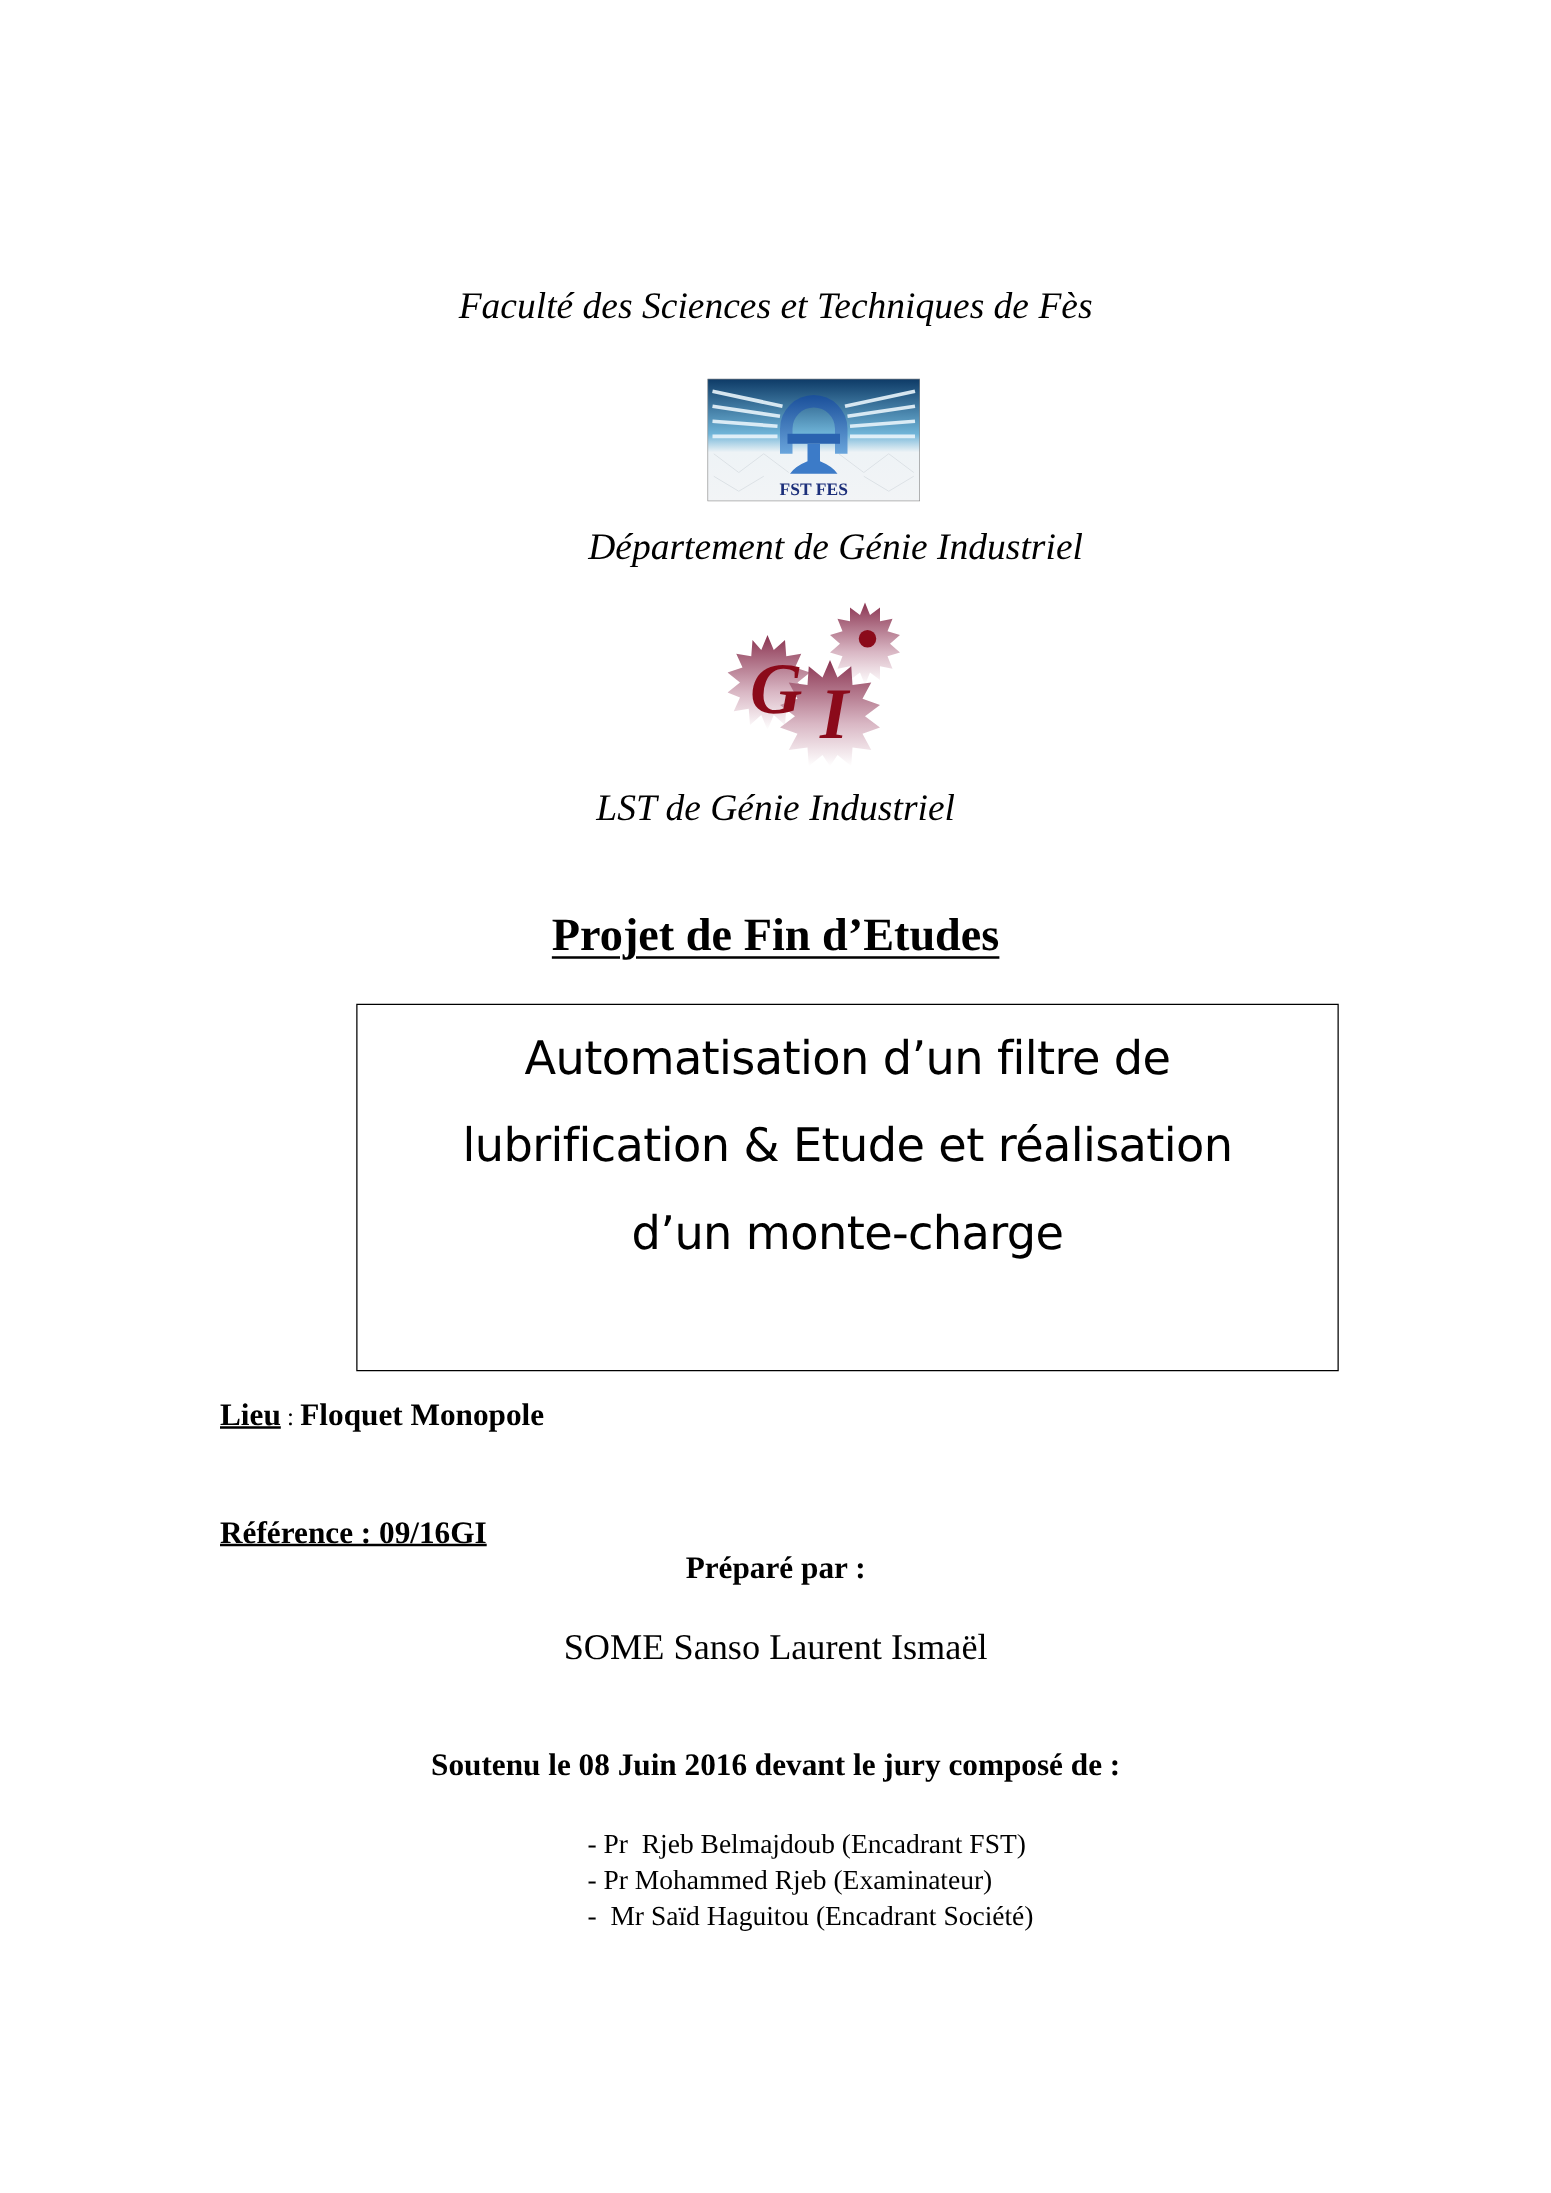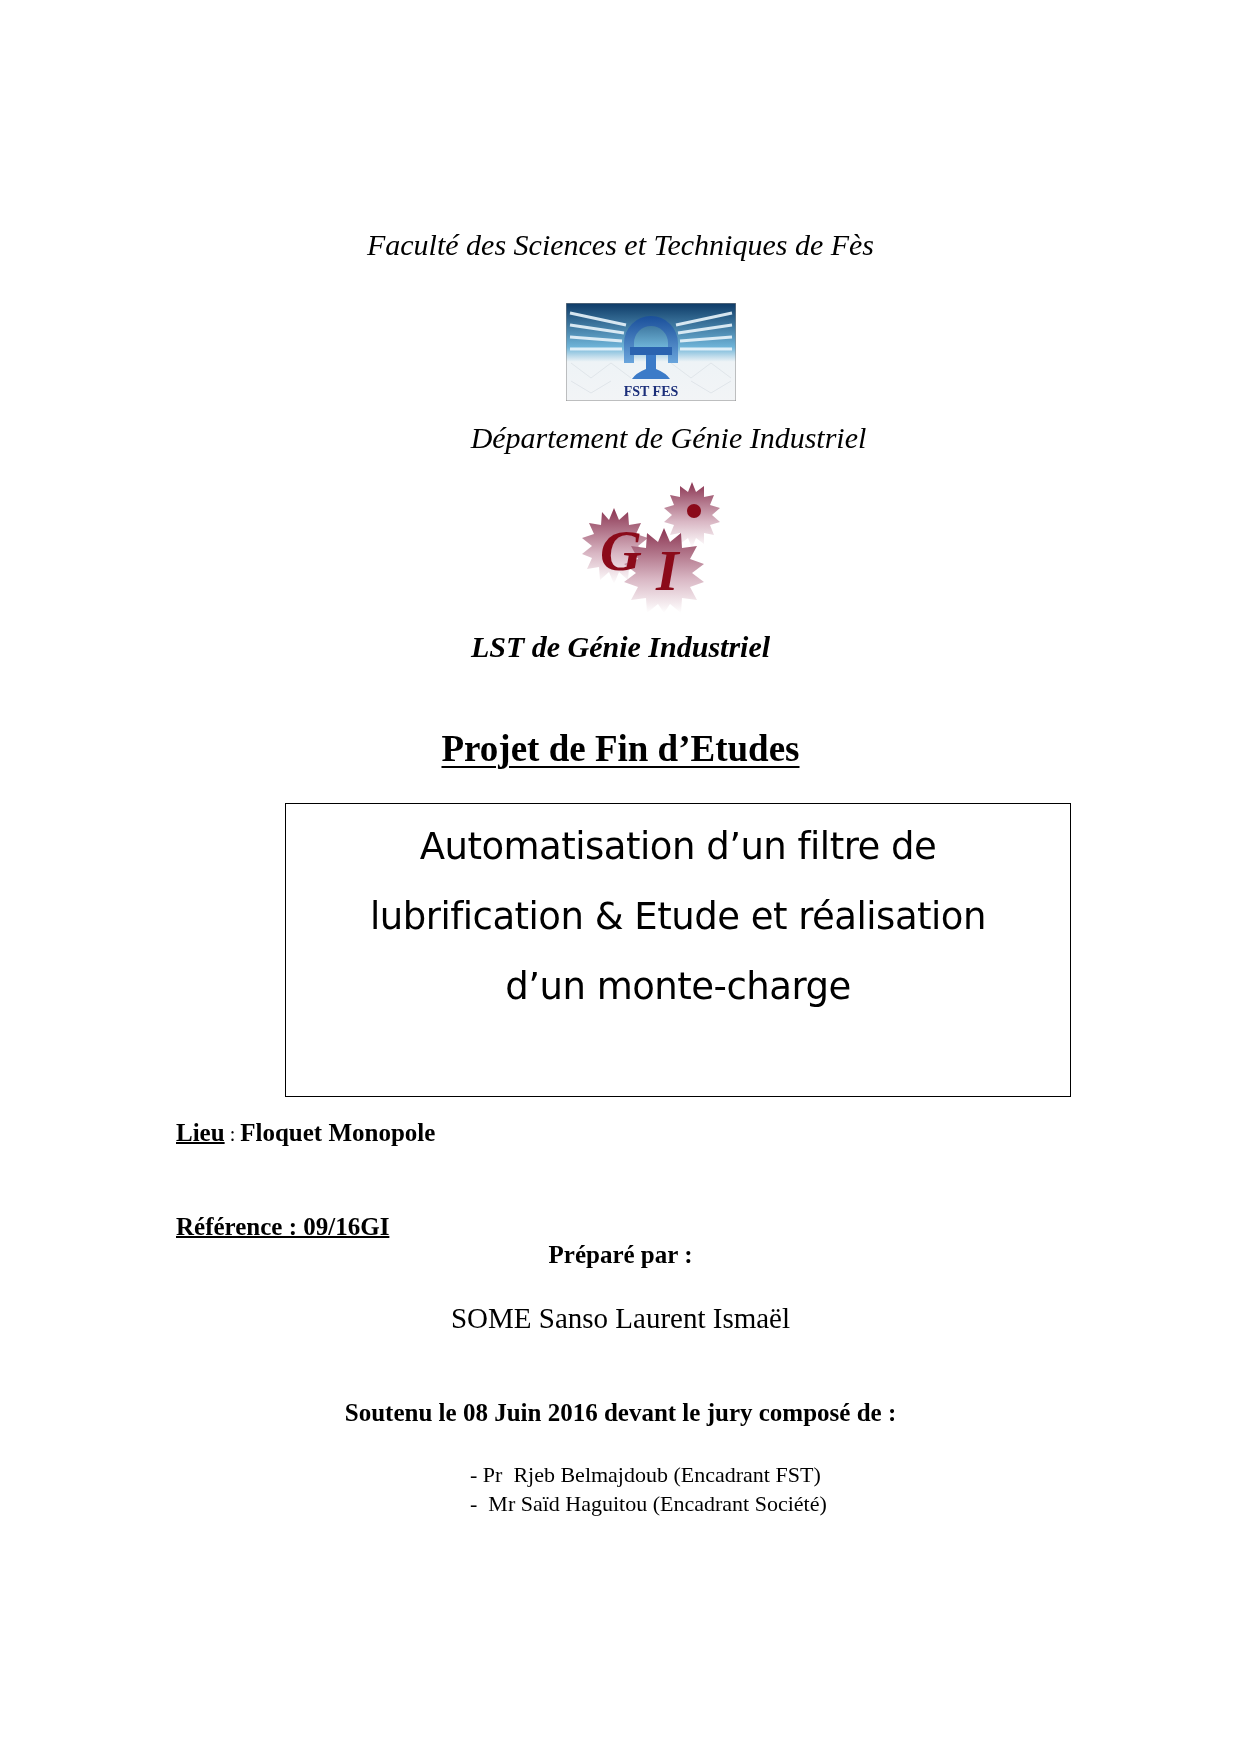--- a/index.html
+++ b/index.html
@@ -2,21 +2,21 @@
 <html><head>
   <meta charset="utf-8">
   <style>
     html, body { margin: 0; padding: 0; background: #ffffff; }
     body { width: 1241px; height: 1754px; position: relative; overflow: hidden; color: #000; font-family: "Liberation Serif", serif; }
     .abs { position: absolute; }
     .center { left: 0; width: 1241px; text-align: center; }
     .ital { font-style: italic; }
     .faculty { top: 228px; font-size: 30px; }
     .dept { top: 421px; font-size: 30px; margin-left: 48px; }
-    .lst { top: 630px; font-size: 30px; font-weight: bold; }
+    .lst { top: 630px; font-size: 30px; }
     .pfe { top: 727px; font-size: 37px; font-weight: bold; text-decoration: underline; text-underline-offset: 5px; text-decoration-thickness: 2px; }
     .title-box { left: 285px; top: 803px; width: 786px; height: 294px; border: 1.5px solid #000; box-sizing: border-box; text-align: center; font-family: "DejaVu Sans", sans-serif; font-size: 37px; line-height: 70px; padding-top: 8px; letter-spacing: -0.5px; }
     .title-box span { display: block; }
     .meta { left: 176px; font-size: 25px; font-weight: bold; line-height: 31px; }
     .meta .u { text-decoration: underline; text-decoration-thickness: 2px; }
     .meta .colon-small { font-weight: normal; font-size: 20px; }
     .prep-label { top: 1241px; font-size: 25px; font-weight: bold; }
     .student { top: 1302px; font-size: 29px; }
     .soutenu { top: 1399px; font-size: 25px; font-weight: bold; }
     .jury { left: 470px; top: 1460px; font-size: 22px; line-height: 29px; }
@@ -104,14 +104,15 @@
   <span class="u">Référence : 09/16GI</span>
 </div>
 
 <div class="abs center prep-label">Préparé par :</div>
 <div class="abs center student">SOME Sanso Laurent Ismaël</div>
 
 <div class="abs center soutenu">Soutenu le 08 Juin 2016 devant le jury composé de :</div>
 
 <div class="abs jury">
   <div>- Pr  Rjeb Belmajdoub (Encadrant FST)</div>
+  <div>- Pr Mohammed Rjeb (Examinateur)</div>
   <div>-  Mr Saïd Haguitou (Encadrant Société)</div>
 </div>
 
 </body></html>

